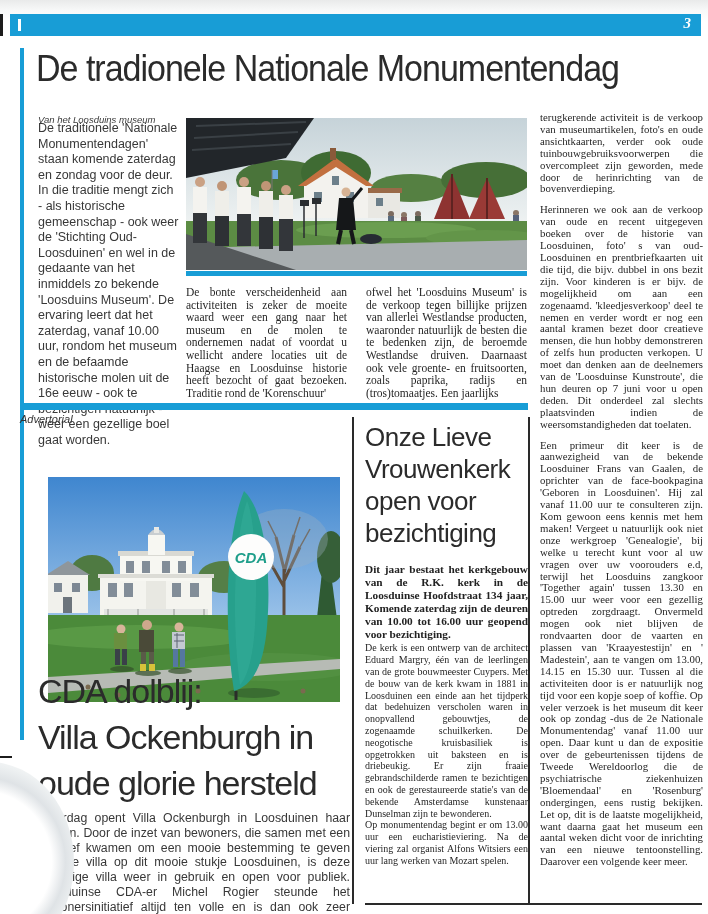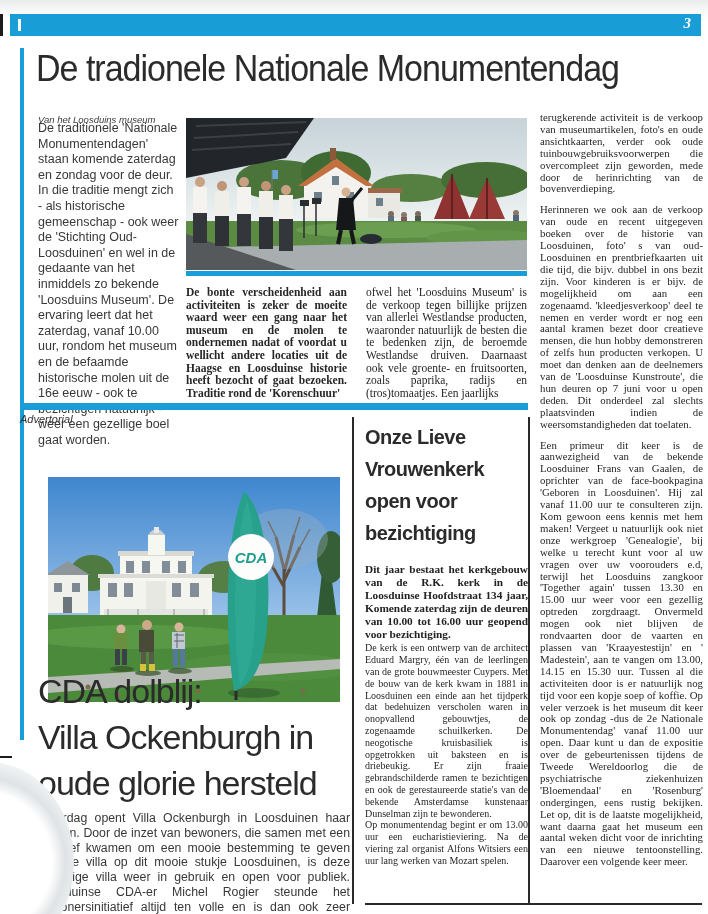--- a/index.html
+++ b/index.html
@@ -20,42 +20,42 @@
   
   .headline-main{left:36px;top:48px;width:664px;font-size:34px;letter-spacing:-1px;
     color:#2b2b2b;font-weight:500;transform:scaleY(1.08);transform-origin:top left;white-space:nowrap;}
   .kicker{left:38px;top:114px;font-size:9.5px;font-style:italic;font-weight:normal;color:#3a3a3a;}
   
   .col-sans{left:38px;top:121px;width:141px;font-size:12.5px;line-height:15.6px;color:#383838;text-align:left;}
   .photo1-frame{left:186px;top:118px;width:341px;height:152px;background:#cfd8dc;}
   .photo1-underline{left:186px;top:271px;width:341px;height:5px;background:#189dd6;}
   .col-serif{font-family:"Liberation Serif",serif;font-size:11.5px;line-height:12.6px;
     color:#262626;text-align:justify;}
-  .col2{left:186px;top:286px;width:161px;font-weight:bold;}
+  .col2{left:186px;top:286px;width:161px;}
   .col3{left:366px;top:286px;width:161px;}
   .col4{left:540px;top:112px;width:163px;font-size:10.8px;line-height:11.9px;}
   .col4 p{margin:0 0 9px 0;}
   
   .adv-bar{left:20px;top:403px;width:508px;height:7px;background:#189dd6;}
   .adv-label{left:20px;top:413px;width:508px;text-align:left;font-size:11px;
     font-style:italic;color:#333;}
   .photo2-frame{left:48px;top:430px;width:292px;height:225px;background:#4d93d6;margin-top:47px;}
   .headline-cda{left:38px;top:668px;width:320px;font-size:34px;line-height:46px;
     letter-spacing:-1px;color:#2b2b2b;font-weight:500;}
   .cda-body{left:38px;top:811px;width:312px;font-size:12.3px;line-height:14.8px;
     color:#383838;text-align:justify;}
   .lefttick-bottom{left:0;top:756px;width:12px;height:2px;background:#1c1c1c;}
   .corner-arc{left:-96px;top:762px;width:170px;height:200px;border-radius:50%;
     background:radial-gradient(circle at 45% 50%, #ffffff 52%, #dfe3e6 62%, #eef1f2 72%, #f8f9f9 80%);}
   
   .vdiv1{left:352px;top:417px;width:1.5px;height:487px;background:#2a2a2a;}
   .vdiv2{left:528px;top:417px;width:1.5px;height:487px;background:#2a2a2a;}
   .church-col{left:365px;top:421px;width:163px;}
-  .headline-church{font-size:20px;line-height:32px;letter-spacing:-0.5px;color:#2b2b2b;
-    font-weight:700;margin:0 8px 14px 0;font-family:"Liberation Sans",sans-serif;}
+  .headline-church{font-size:26px;line-height:32px;letter-spacing:-0.5px;color:#2b2b2b;
+    font-weight:400;margin:0 8px 14px 0;font-family:"Liberation Sans",sans-serif;}
   .church-intro{font-family:"Liberation Serif",serif;font-weight:bold;font-size:11.3px;
     line-height:12.9px;color:#222;text-align:justify;margin:0 0 2px 0;}
   .church-body{font-family:"Liberation Serif",serif;font-size:10px;line-height:11.8px;
     color:#262626;text-align:justify;margin:0;}
   .hrule-bottom{left:365px;top:903px;width:337px;height:1.5px;background:#2a2a2a;}
   svg{display:block;}
 </style>
 </head>
 <body>
 

